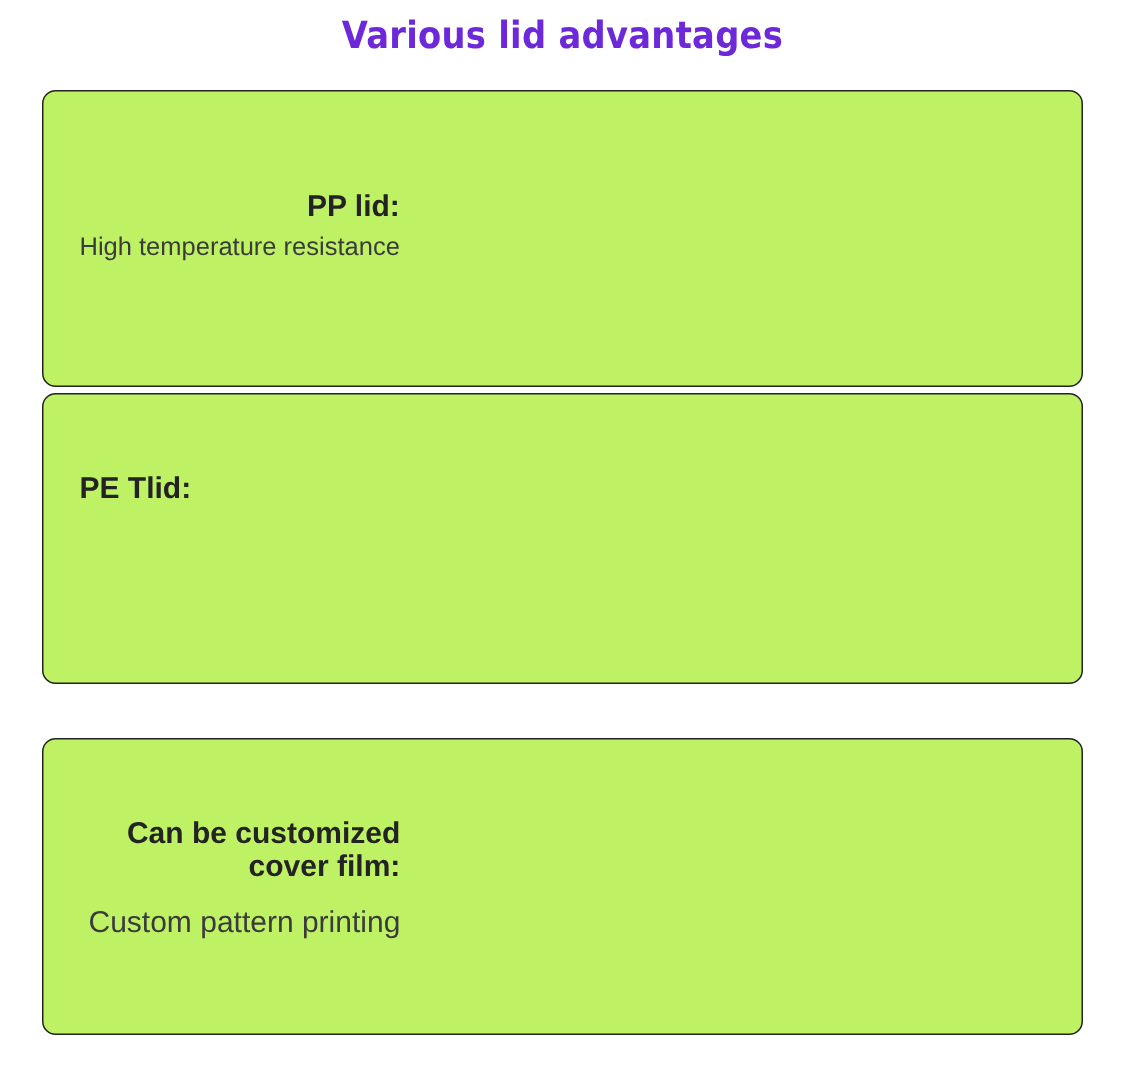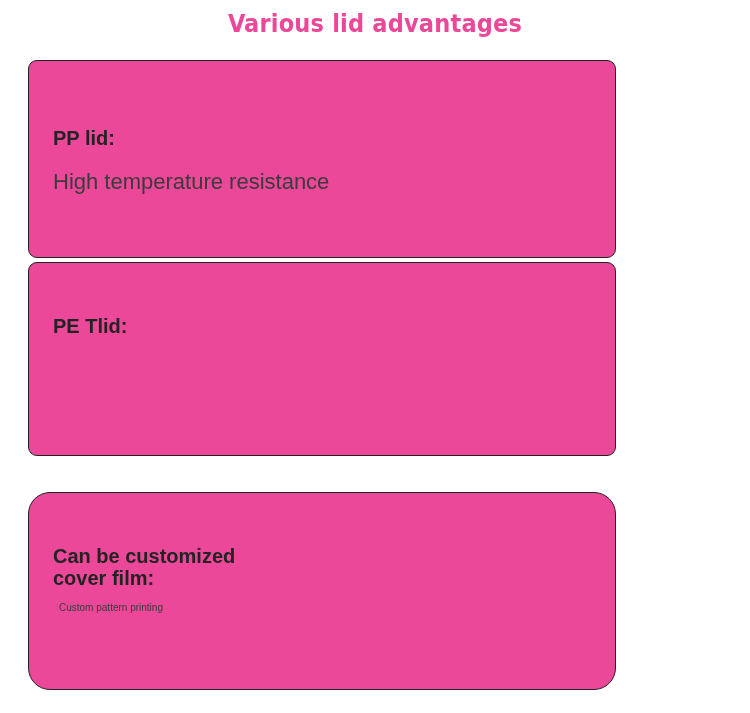--- a/index.html
+++ b/index.html
@@ -19,61 +19,62 @@
   .page-title {
     position: absolute;
     top: 9px;
     left: 0;
     width: 750px;
     text-align: center;
     font-family: "DejaVu Sans Condensed", "Liberation Sans Narrow", "Liberation Sans", sans-serif;
     font-weight: bold;
     font-size: 25px;
     letter-spacing: 0.2px;
-    color: #ec4899;
+    color: #6d28d9;
   }
 
   
   .panel {
     position: absolute;
     left: 28px;
-    width: 588px;
+    width: 694px;
     border: 1.4px solid #222222;
     border-radius: 9px;
     box-sizing: border-box;
-    background: #ec4899;
+    background: #bef264;
+    text-align: right;
   }
   #panel-pp  { top: 60px;  height: 198px; }
   #panel-pe  { top: 262px; height: 194px; }
-  #panel-foil{ top: 492px; height: 198px; border-radius: 22px; }
+  #panel-foil{ top: 492px; height: 198px; }
 
   .panel-text {
     position: absolute;
     left: 24px;
     color: #333333;
   }
   .panel-heading {
     font-weight: bold;
     font-size: 20px;
     color: #232323;
     line-height: 1.12;
     white-space: pre-line;
   }
   .panel-desc {
-    font-size: 22px;
+    font-size: 17px;
     color: #3b3b3b;
     line-height: 1.55;
-    margin-top: 16px;
+    margin-top: 3px;
     white-space: pre-line;
   }
 
   #pp-text   { top: 66px; }
   #pe-text   { top: 52px; }
   #foil-text { top: 52px; }
-  #foil-text .panel-desc { margin-top: 10px; padding-left: 6px; font-size: 10px; }
+  #foil-text .panel-desc { margin-top: 10px; padding-left: 6px; font-size: 20px; }
 
   
   .products {
     position: absolute;
     top: 0; right: 0; bottom: 0;
     pointer-events: none;
   }
 </style>
 </head>
 <body>

